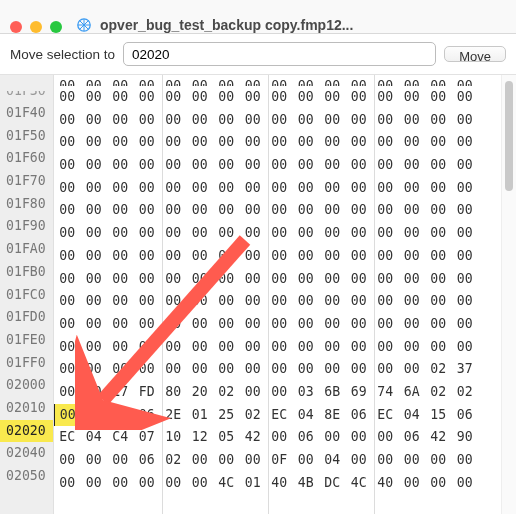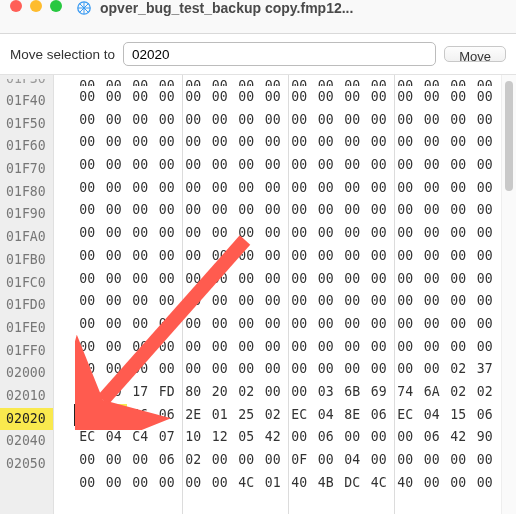--- a/index.html
+++ b/index.html
@@ -7,21 +7,21 @@
     margin: 0;
     font-family: -apple-system, BlinkMacSystemFont, "Helvetica Neue", sans-serif;
     background: #fff;
     width: 516px;
     height: 514px;
     overflow: hidden;
     position: relative;
   }
   .titlebar {
     display: flex;
-    align-items: flex-start;
+    align-items: flex-end;
     height: 34px;
     padding: 0 10px;
     border-bottom: 1px solid #d9d9d9;
     background: #f9f9f9;
   }
   .traffic {
     display: flex;
     gap: 8px;
     margin-right: 14px;
   }
@@ -80,21 +80,21 @@
     display: flex;
     height: calc(100% - 34px - 41px);
     overflow: hidden;
     position: relative;
   }
   .offsets {
     background: #eeeeee;
     font-family: ui-monospace, Menlo, monospace;
     font-size: 13.2px;
     color: #777;
-    padding-top: 4px;
+    padding-top: 16px;
     border-right: 1px solid #e0e0e0;
     width: 54px;
     text-align: left;
   }
   .offsets div, .hex-grid .row span, .hex-grid .row {
     height: 22.7px;
     line-height: 22.7px;
   }
   .offsets div {
     padding-left: 6px;
@@ -104,21 +104,20 @@
     background: #f9e94e;
     color: #222;
   }
   .hex-grid {
     flex: 1;
     font-family: ui-monospace, Menlo, monospace;
     font-size: 13.2px;
     color: #333;
     overflow: hidden;
     position: relative;
-    margin-left: 20px;
   }
   .hex-grid .row {
     display: flex;
     white-space: nowrap;
   }
   .hex-grid .row.first { height: 11px; overflow:hidden; }
   .hex-grid .row span {
     display: inline-block;
     width: 26.5px;
     text-align: center;

